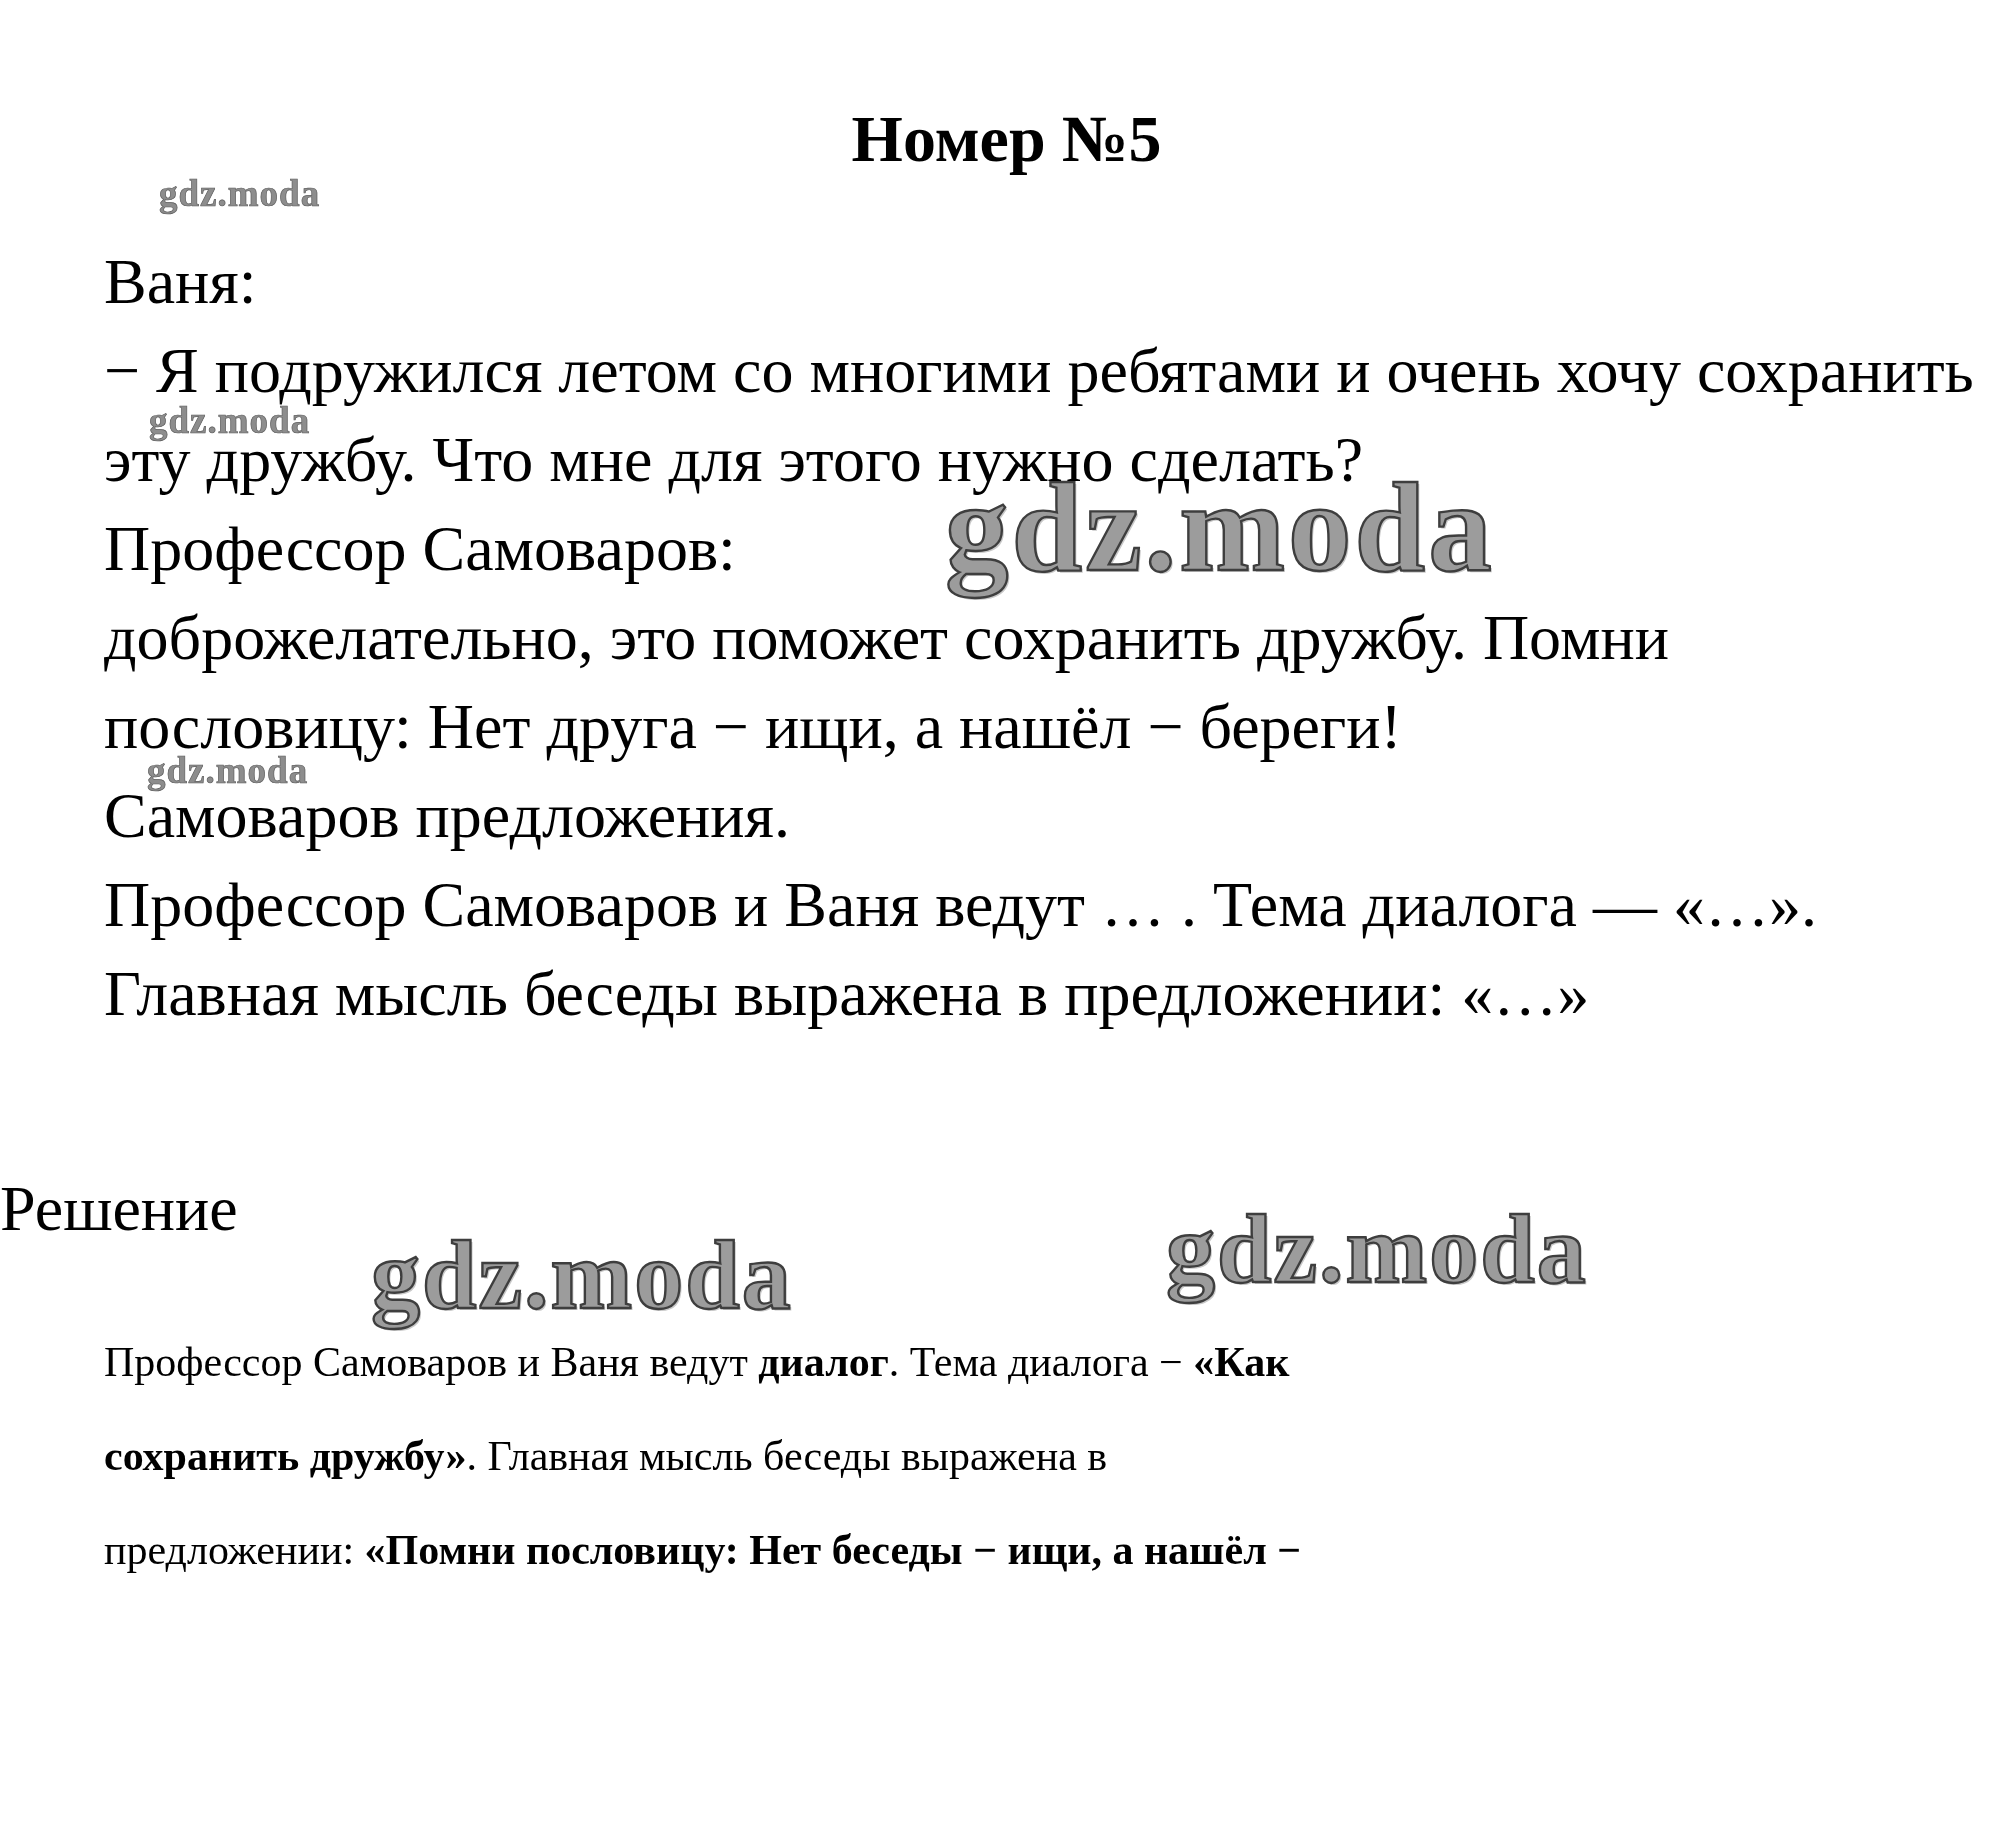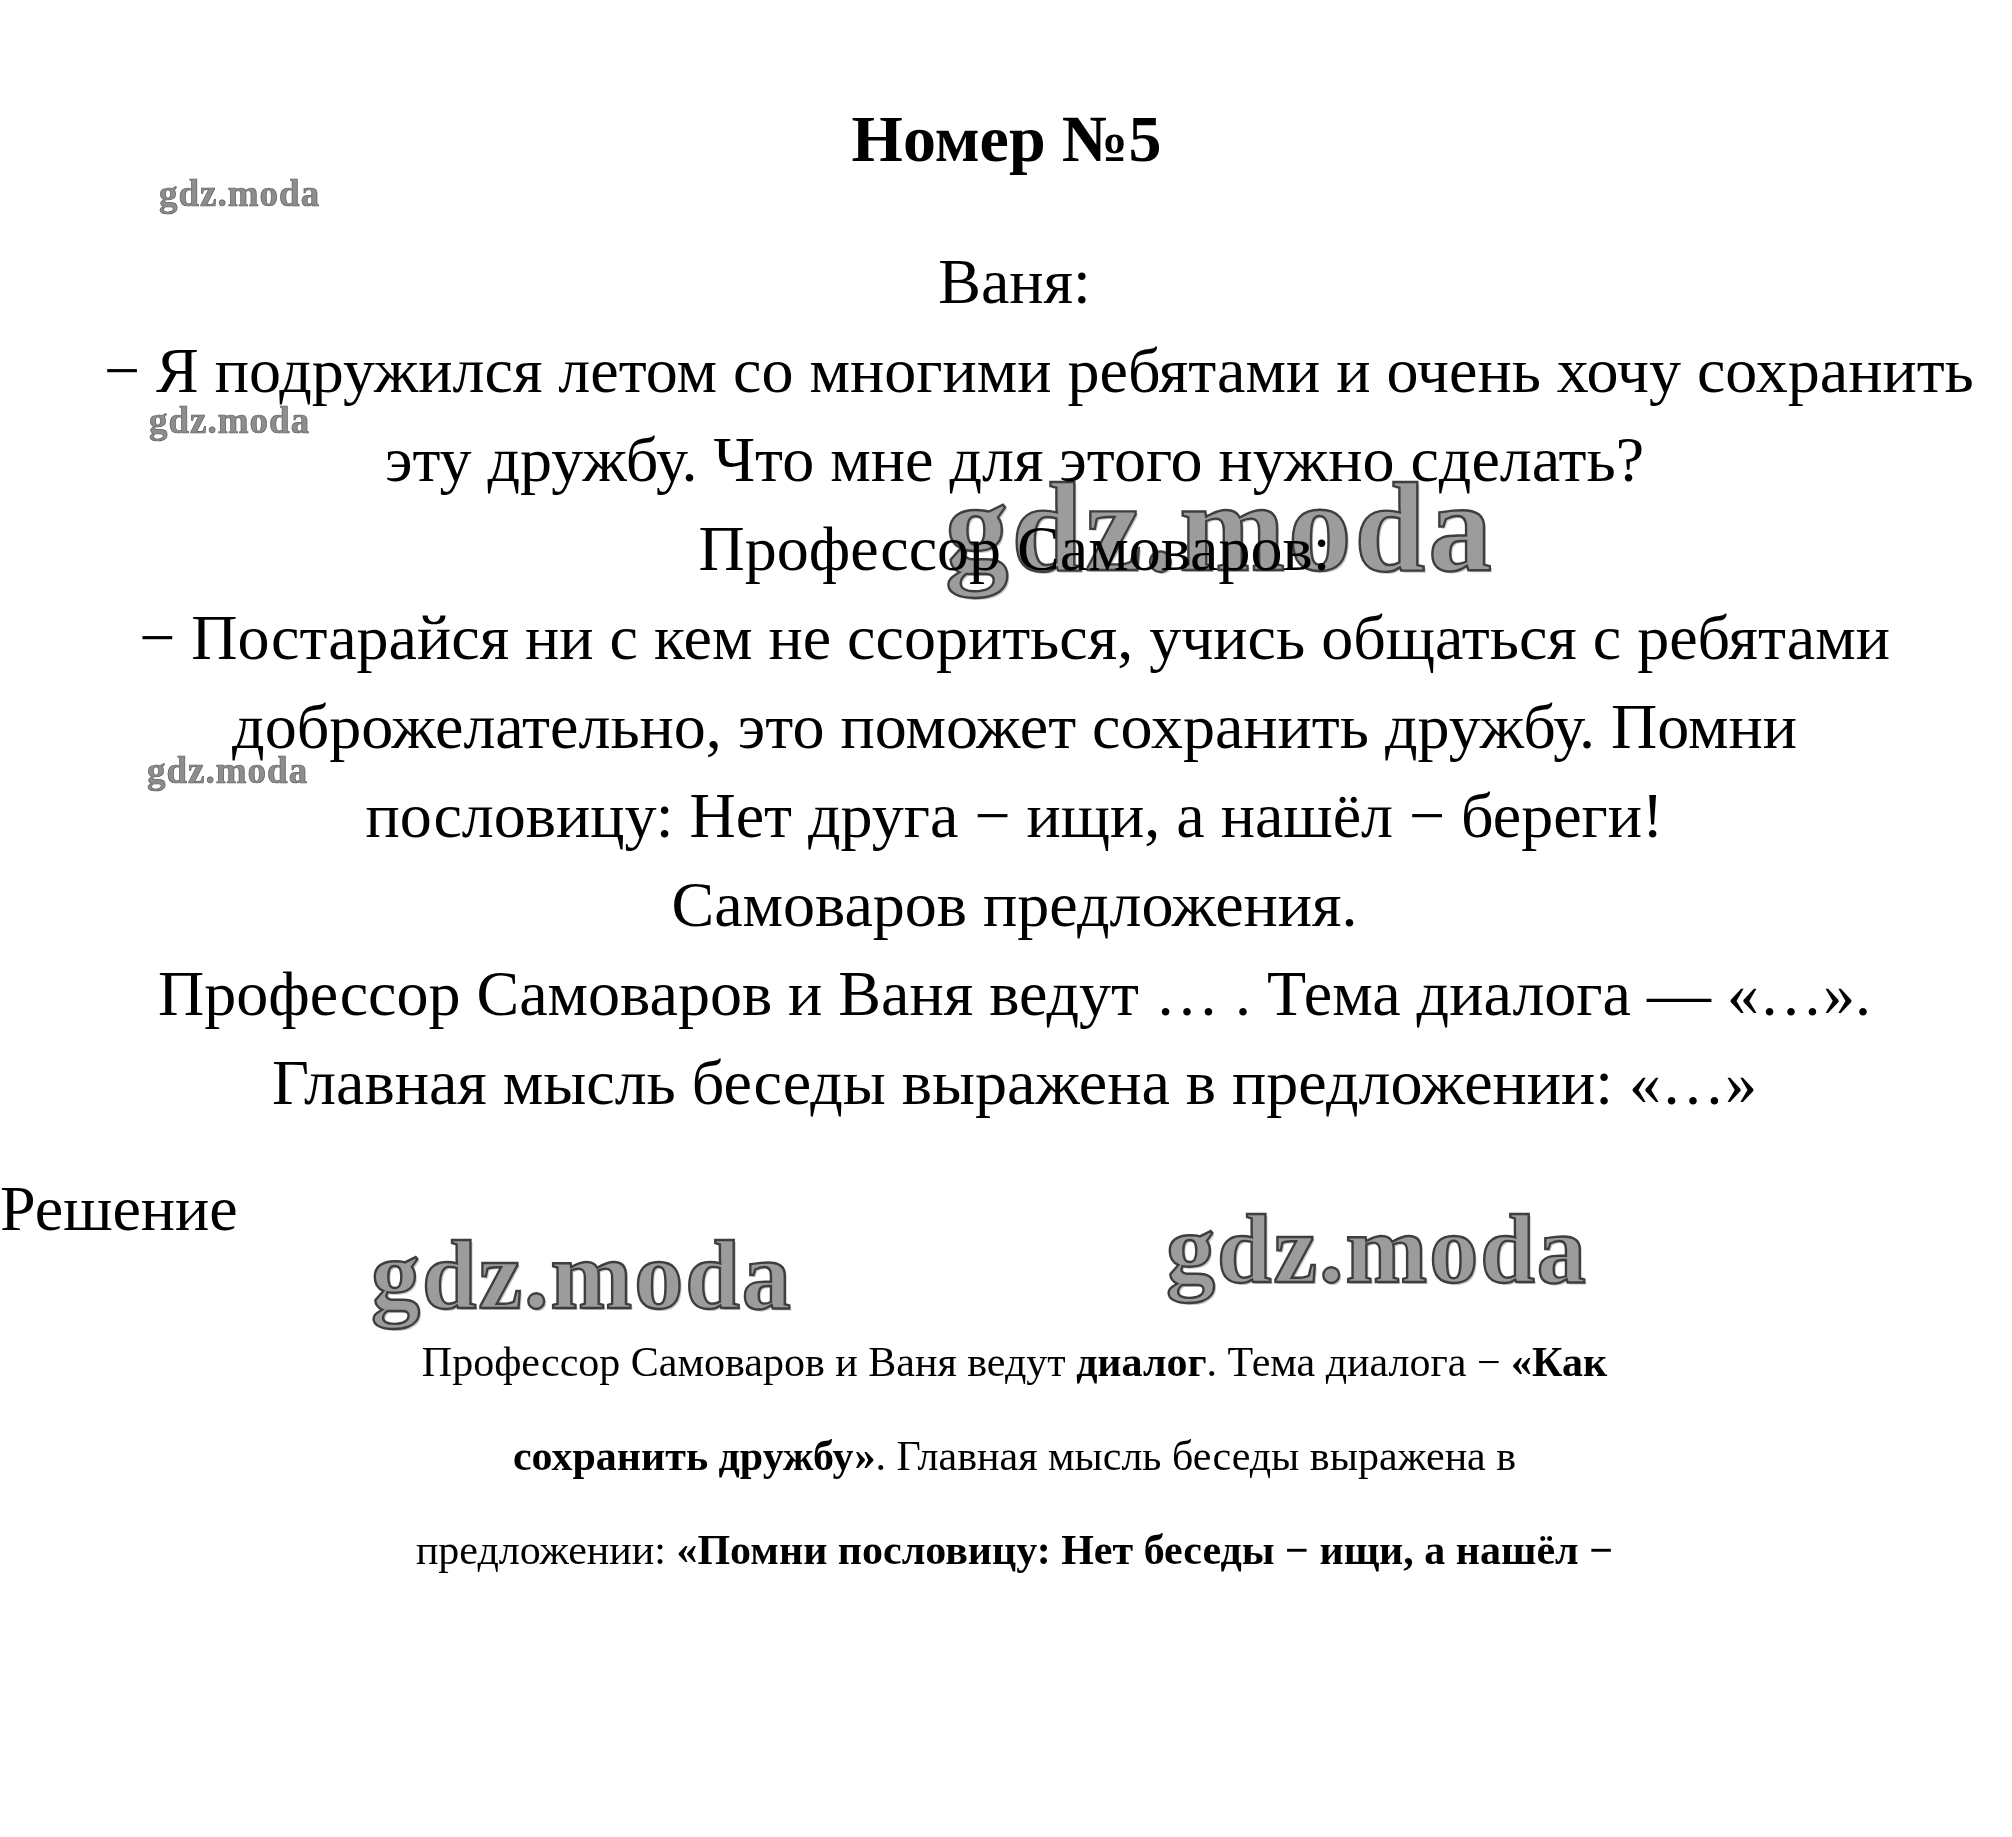--- a/index.html
+++ b/index.html
@@ -13,21 +13,21 @@
     overflow:hidden;
   }
   .doc-title{
     position:absolute;
     top:103px;left:0;width:100%;
     text-align:center;
     font-size:66px;
     line-height:1.1;
     font-weight:bold;
   }
-  .lines{position:absolute;left:104px;width:1821px;text-align:center;}
+  .lines{position:absolute;left:104px;width:1821px;}
   .problem-lines{top:237px;}
   .problem-lines .text-line{height:89px;line-height:89px;font-size:64px;white-space:nowrap;}
   .solution-heading{
     position:absolute;
     top:1172px;left:0;width:100%;
     text-align:left;
     font-size:64px;
     line-height:1.15;
     font-weight:normal;
   }
@@ -73,21 +73,20 @@
 
   <div class="wm wm-large wm-mid">gdz.moda</div>
 
   <div class="wm wm-small wm-inline-2">gdz.moda</div>
 
   <div class="lines problem-lines">
       <div class="text-line"><span>Ваня:</span></div>
       <div class="text-line"><span>− Я подружился летом со многими ребятами и очень хочу сохранить</span></div>
       <div class="text-line"><span>эту дружбу. Что мне для этого нужно сделать?</span></div>
       <div class="text-line"><span>Профессор Самоваров:</span></div>
-      <div class="text-line"><span>− Постарайся ни с кем не ссориться, учись общаться с ребятами</span></div>
       <div class="text-line"><span>доброжелательно, это поможет сохранить дружбу. Помни</span></div>
       <div class="text-line"><span>пословицу: Нет друга − ищи, а нашёл − береги!</span></div>
       <div class="text-line"><span>Самоваров предложения.</span></div>
       <div class="text-line"><span>Профессор Самоваров и Ваня ведут … . Тема диалога — «…».</span></div>
       <div class="text-line"><span>Главная мысль беседы выражена в предложении: «…»</span></div>
     </div>
 
   <div class="solution-heading">Решение</div>
 
   <div class="wm wm-large wm-sol-left">gdz.moda</div>

